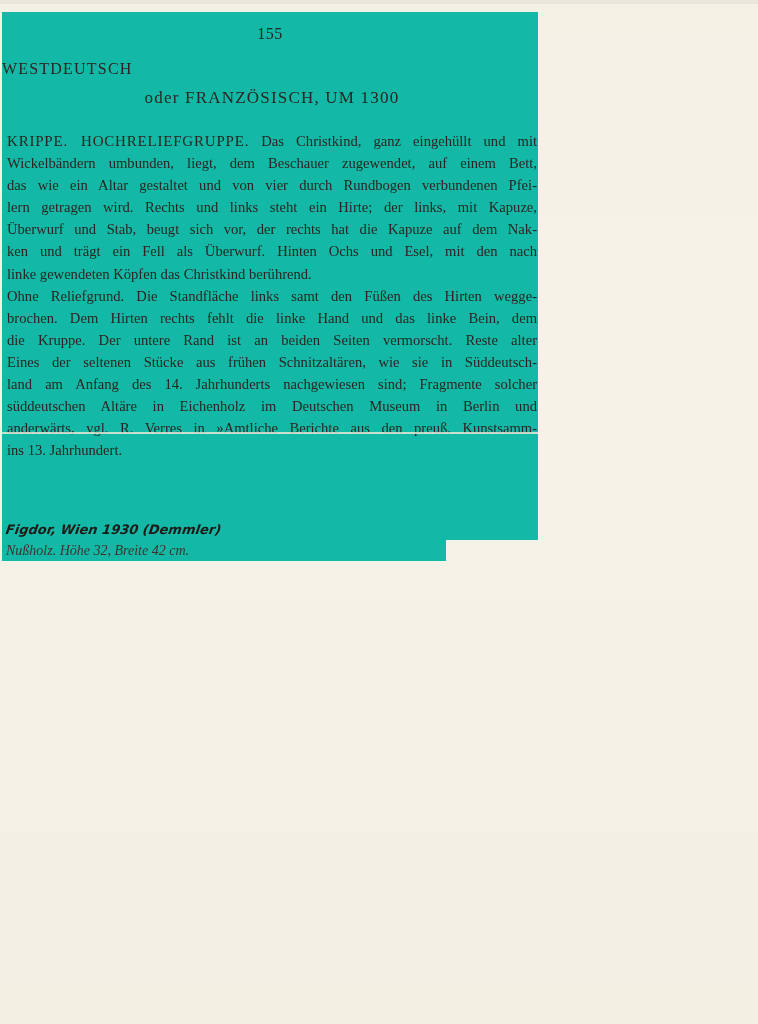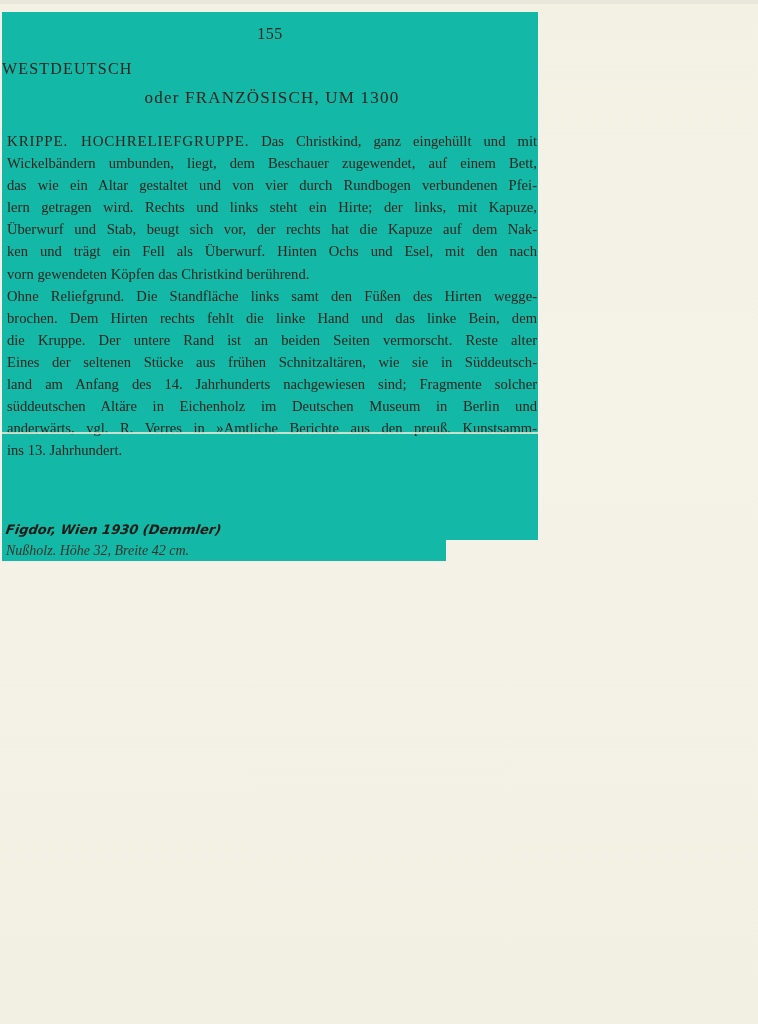--- a/index.html
+++ b/index.html
@@ -67,21 +67,21 @@
   <div class="title-1">WESTDEUTSCH</div>
   <div class="title-2">oder FRANZÖSISCH, UM 1300</div>
 
   <div class="body-text">
     <span class="line"><span class="smallcaps">KRIPPE. HOCHRELIEFGRUPPE.</span><span> Das Christkind, ganz eingehüllt und mit</span></span>
     <span class="line">Wickelbändern umbunden, liegt, dem Beschauer zugewendet, auf einem Bett,</span>
     <span class="line">das wie ein Altar gestaltet und von vier durch Rundbogen verbundenen Pfei-</span>
     <span class="line">lern getragen wird. Rechts und links steht ein Hirte; der links, mit Kapuze,</span>
     <span class="line">Überwurf und Stab, beugt sich vor, der rechts hat die Kapuze auf dem Nak-</span>
     <span class="line">ken und trägt ein Fell als Überwurf. Hinten Ochs und Esel, mit den nach</span>
-    <span class="line last">vorn gewendeten Köpfen das Christkind berührend.</span>
+    <span class="line last">linke gewendeten Köpfen das Christkind berührend.</span>
     <span class="line">Ohne Reliefgrund. Die Standfläche links samt den Füßen des Hirten wegge-</span>
     <span class="line">brochen. Dem Hirten rechts fehlt die linke Hand und das linke Bein, dem</span>
     <span class="line">die Kruppe. Der untere Rand ist an beiden Seiten vermorscht. Reste alter</span>
     <span class="line">Eines der seltenen Stücke aus frühen Schnitzaltären, wie sie in Süddeutsch-</span>
     <span class="line">land am Anfang des 14. Jahrhunderts nachgewiesen sind; Fragmente solcher</span>
     <span class="line">süddeutschen Altäre in Eichenholz im Deutschen Museum in Berlin und</span>
     <span class="line">anderwärts, vgl. R. Verres in »Amtliche Berichte aus den preuß. Kunstsamm-</span>
     <span class="line last">ins 13. Jahrhundert.</span>
   </div>
 

